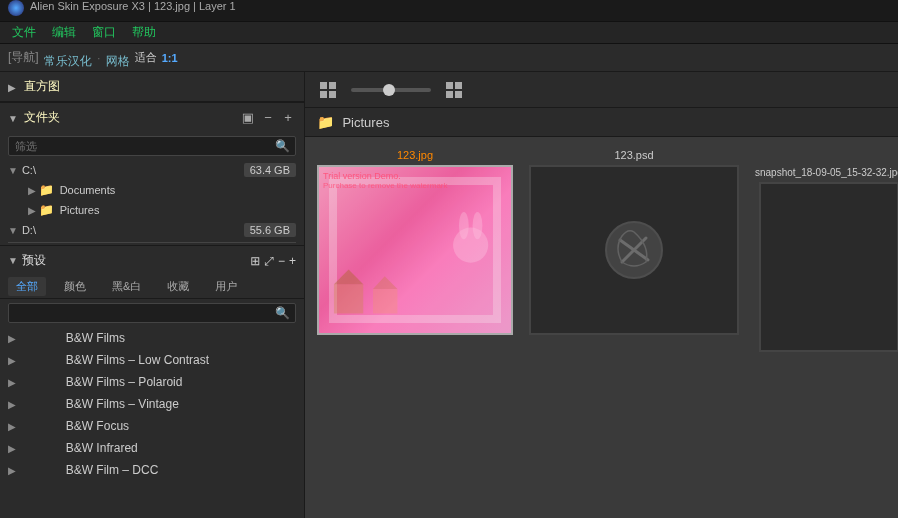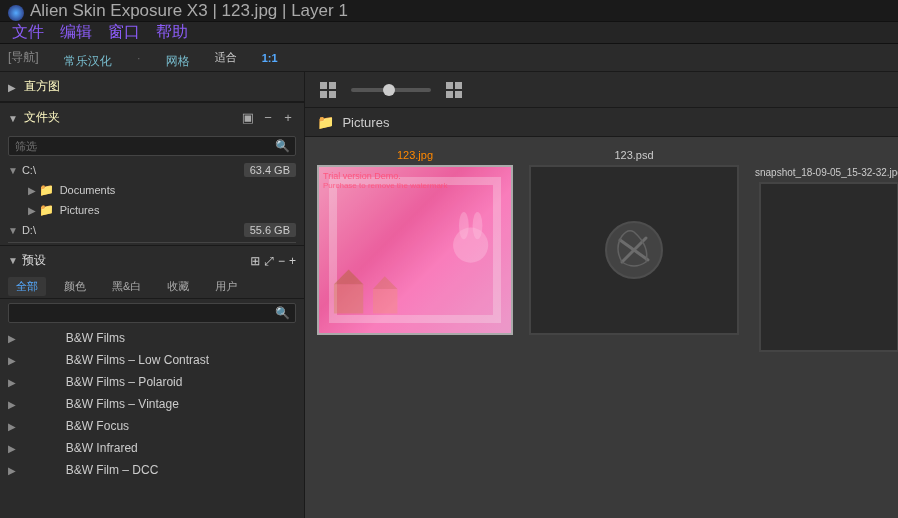--- a/index.html
+++ b/index.html
@@ -11,23 +11,23 @@
       font-size: 12px;
       color: #ccc;
       overflow: hidden;
     }
 
     
     .titlebar {
       height: 22px;
       background: #1a1a1a;
       display: flex;
-      align-items: flex-end;
+      align-items: flex-start;
       padding: 0 8px;
-      font-size: 17px;
+      font-size: 11px;
       color: #aaa;
       border-bottom: 1px solid #111;
     }
     .titlebar .logo {
       width: 16px;
       height: 16px;
       background: #333;
       border-radius: 50%;
       margin-right: 6px;
       background: radial-gradient(circle at 50% 50%, #5af, #226);
@@ -37,33 +37,33 @@
     .menubar {
       height: 22px;
       background: #252525;
       display: flex;
       align-items: center;
       padding: 0 4px;
       border-bottom: 1px solid #111;
     }
     .menubar .menu-item {
       padding: 2px 8px;
-      font-size: 16px;
-      color: #8b5cf6;
+      font-size: 12px;
+      color: #22c55e;
       cursor: pointer;
     }
 
     
     .navbar {
       height: 28px;
       background: #2b2b2b;
       display: flex;
       align-items: center;
       padding: 0 8px;
-      gap: 25px;
+      gap: 5px;
       border-bottom: 1px solid #1a1a1a;
     }
     .navbar .nav-label {
       color: #888;
       font-size: 12px;
     }
     .navbar .nav-link {
       color: #7bc;
       font-size: 12px;
       cursor: pointer;

